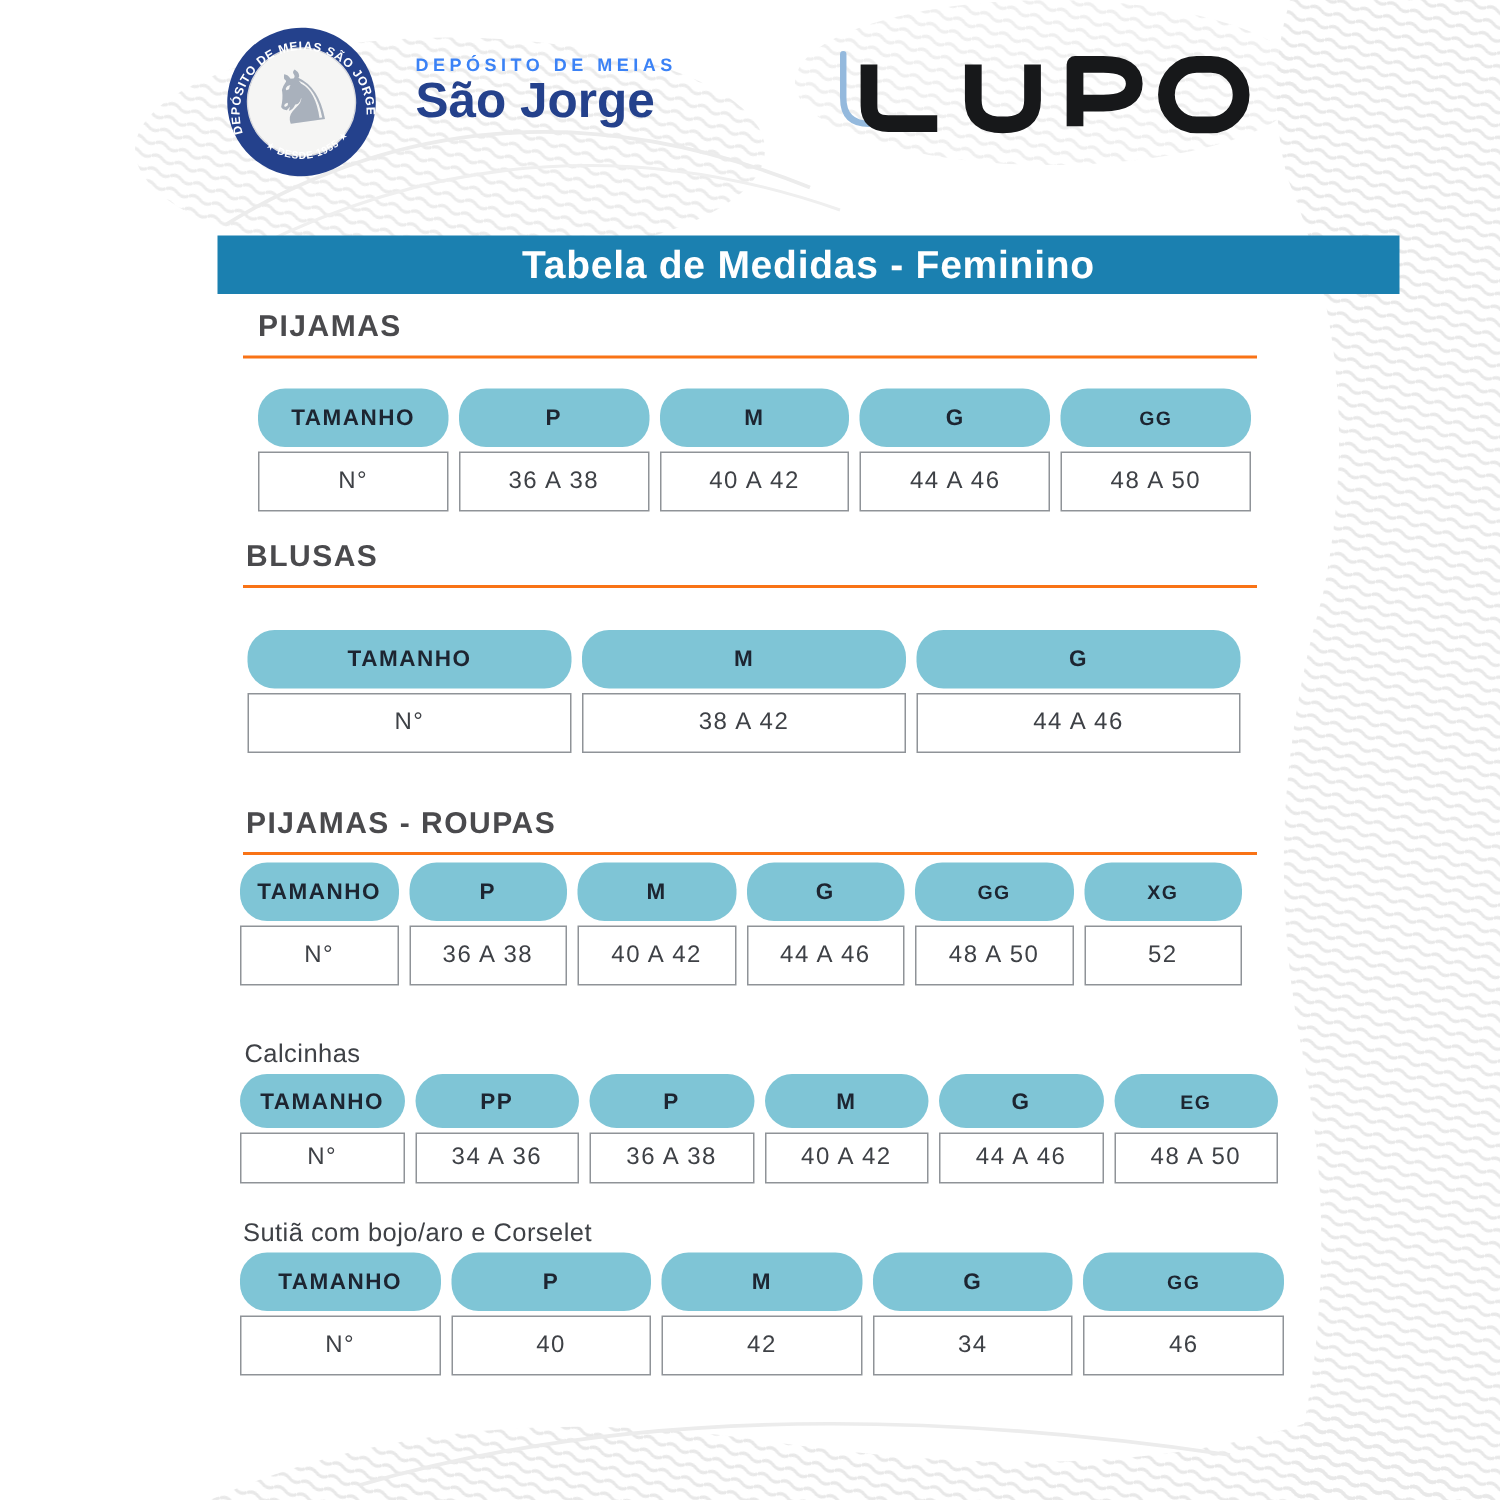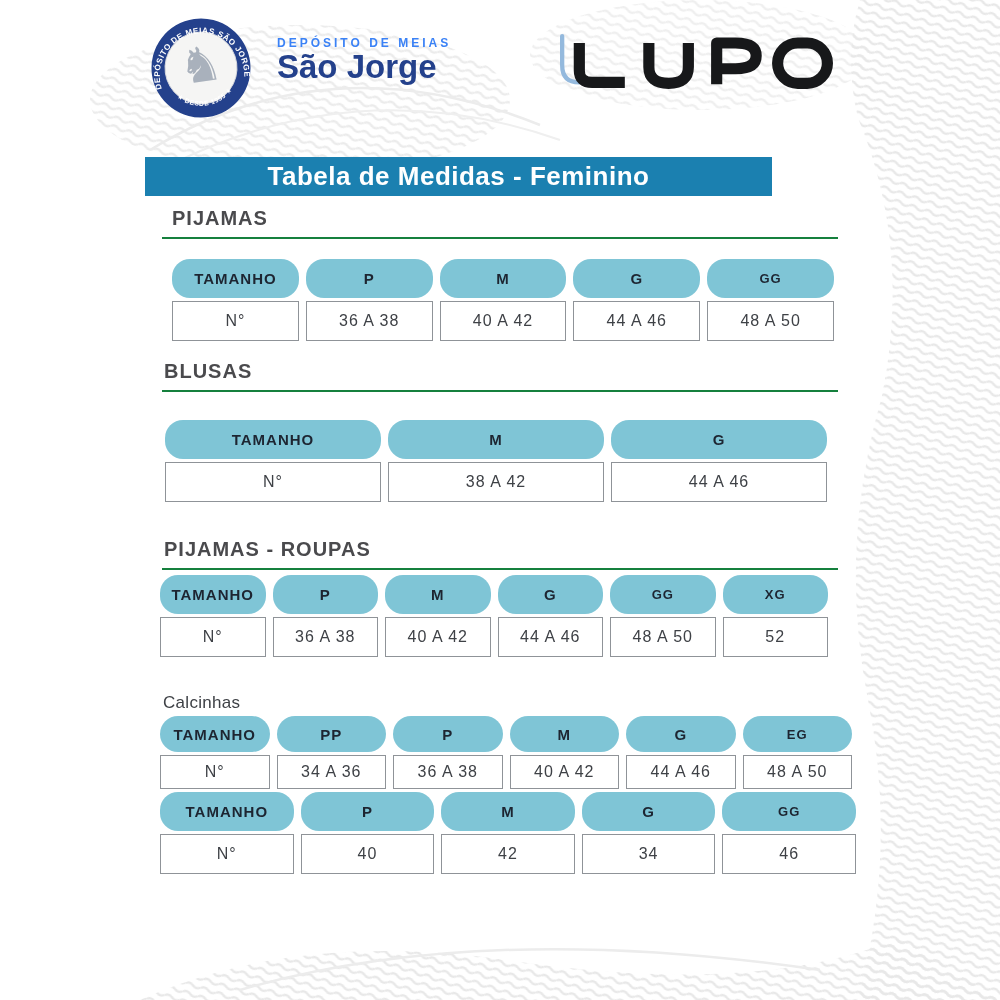--- a/index.html
+++ b/index.html
@@ -12,28 +12,28 @@
   .logo-row{position:absolute;left:145px;top:14px;width:717px;height:116px;
             display:flex;justify-content:space-between;align-items:flex-start;}
   .sj{display:flex;align-items:flex-start;}
   .sj-badge{width:112px;height:108px;flex:0 0 auto;}
   .sj-text{margin-left:20px;margin-top:22px;}
   .sj-small{font-size:12px;font-weight:bold;color:#3b82f6;letter-spacing:3px;}
   .sj-name{font-size:33px;font-weight:bold;color:#24418c;letter-spacing:0px;line-height:1.05;}
   .lupo-svg{margin-top:14px;margin-right:26px;}
 
   
-  .banner{position:absolute;left:145px;top:157px;width:627px;height:39px;background:#1b80b0;
+  .banner{position:absolute;left:145px;top:157px;width:788px;height:39px;background:#1b80b0;
           color:#ffffff;display:flex;align-items:center;justify-content:center;
           font-size:26px;font-weight:bold;letter-spacing:0.5px;}
 
   
   .sections{position:absolute;left:145px;top:196px;width:717px;}
   .section h2{font-size:20px;font-weight:bold;color:#4a4a4d;letter-spacing:1px;margin:0;
-              border-bottom:2px solid #15803d;padding-bottom:7px;}
+              border-bottom:2px solid #f97316;padding-bottom:7px;}
   #sec-pijamas h2{margin:11px 24px 0 17px;padding-left:10px;}
   #sec-blusas  h2{margin:19px 24px 0 17px;padding-left:2px;}
   #sec-esporte h2{margin:36px 24px 0 17px;padding-left:2px;}
   .subtitle{font-size:17px;color:#3e4146;margin:9px 0 0 17px;letter-spacing:0.3px;}
   .tlabel{font-size:17px;color:#3e4146;letter-spacing:0.3px;}
   #lbl-calcinhas{margin:36px 0 0 18px;}
   #lbl-sutia{margin:23px 0 0 17px;}
 
   
   .size-table{}
@@ -182,20 +182,21 @@
             </div>
             <div class="trow data">
               <div class="dcell">N°</div>
               <div class="dcell">34 A 36</div>
               <div class="dcell">36 A 38</div>
               <div class="dcell">40 A 42</div>
               <div class="dcell">44 A 46</div>
               <div class="dcell">48 A 50</div>
             </div>
           </div>
+          <div class="tlabel" id="lbl-sutia">Sutiã com bojo/aro e Corselet</div>
           <div class="size-table" id="tbl-sutia">
             <div class="trow head">
               <div class="hcell">TAMANHO</div>
               <div class="hcell">P</div>
               <div class="hcell">M</div>
               <div class="hcell">G</div>
               <div class="hcell sm">GG</div>
             </div>
             <div class="trow data">
               <div class="dcell">N°</div>

